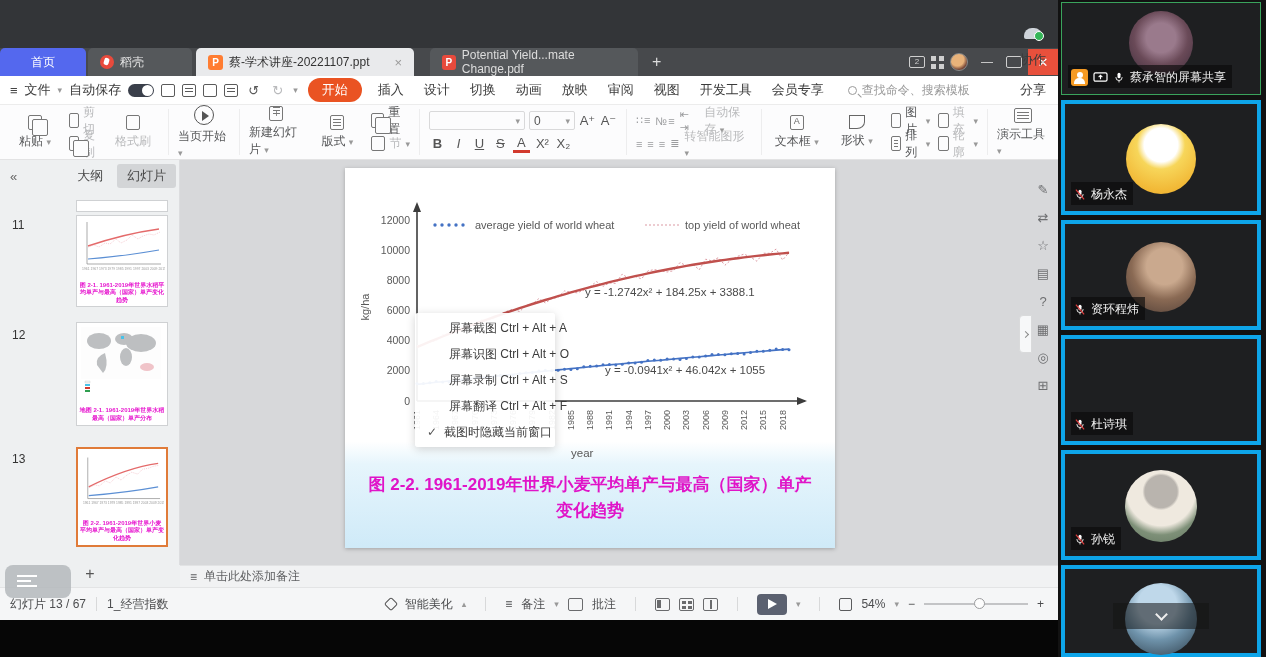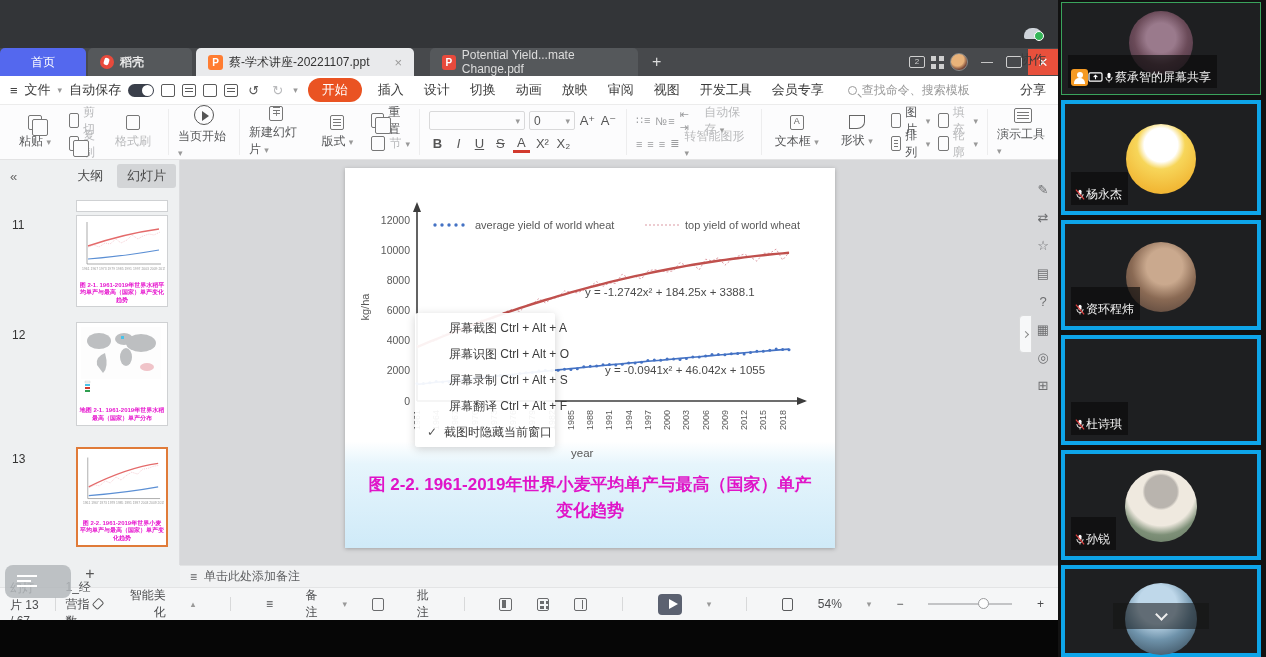--- a/index.html
+++ b/index.html
@@ -6,21 +6,21 @@
   html,body { width:1266px; height:657px; overflow:hidden; background:#000;
     font-family:"Liberation Sans","DejaVu Sans",sans-serif; }
   .stage { position:relative; width:1266px; height:510px; background:#5eead4; }
   .app { position:absolute; left:0; top:0; width:1058px; height:657px; background:#050505; }
 
   
   .strip-top { position:absolute; left:0; top:0; width:1058px; height:48px; background:#333538; }
   .tabbar { position:absolute; left:0; top:48px; width:1058px; height:28px; background:#47494c; display:flex; align-items:stretch; }
   .tab { display:flex; align-items:center; gap:6px; padding:0 12px; font-size:12px; color:#e8e8e8; border-radius:5px 5px 0 0; }
   .tab.home { background:#5468ee; color:#fff; width:86px; justify-content:center; }
-  .tab.docer { background:#55585b; width:104px; margin-left:2px;font-weight:bold; }
+  .tab.docer { background:#55585b; width:104px; margin-left:2px; }
   .tab.doc { background:#e9eaec; color:#333; margin-left:4px; width:218px; }
   .tab.pdf { background:#55585b; color:#ddd; margin-left:16px; width:208px; }
   .tab-x { color:#9a9a9a; font-size:13px; margin-left:auto; }
   .p-badge { width:15px; height:15px; border-radius:3px; background:#ff7d32; color:#fff; font-size:10px; font-weight:bold;
     display:flex; align-items:center; justify-content:center; }
   .p-badge.red { background:#e84a3c; }
   .docer-dot { width:14px; height:14px; border-radius:50%; background:#e84a3c; position:relative; }
   .docer-dot::after{ content:""; position:absolute; left:4px; top:3px; width:5px; height:7px; border-radius:2px; background:#fff; transform:rotate(18deg);}
   .newtab { color:#ddd; font-size:16px; margin-left:14px; align-self:center; }
   .win-ctrls { margin-left:auto; display:flex; align-items:center; gap:6px; }
@@ -100,39 +100,39 @@
   .ck { color:#555; font-size:12px; }
 
   
   .notesbar { position:absolute; left:180px; top:565px; width:878px; height:22px; background:#f1f2f3; border-top:1px solid #e2e3e4; display:flex; align-items:center; gap:7px; padding-left:10px; font-size:12px; color:#5d5e60; }
   .panel-bottom { position:absolute; left:0; top:565px; width:180px; height:22px; background:#eef0f1; text-align:center; font-size:16px; color:#555; }
   .sorter-btn { position:absolute; left:5px; top:565px; width:66px; height:33px; background:rgba(180,184,188,0.85); border-radius:8px; display:flex; align-items:center; padding-left:12px; z-index:20; }
   .sorter-lines { width:20px; height:13px; background:linear-gradient(#fff,#fff) 0 0/20px 2px no-repeat, linear-gradient(#fff,#fff) 0 5px/14px 2px no-repeat, linear-gradient(#fff,#fff) 0 10px/20px 2px no-repeat; }
   .statusbar { position:absolute; left:0; top:587px; width:1058px; height:33px; background:#f5f6f7; border-top:1px solid #e3e4e5; display:flex; align-items:center; font-size:12px; color:#4c4d4f; }
   .sb-sep { width:1px; height:14px; background:#d8d9da; margin:0 10px; }
   .sb-left { display:flex; align-items:center; padding-left:10px; }
-  .sb-right { margin-left:auto; display:flex; align-items:center; gap:25px; padding-right:14px;text-align:right; }
+  .sb-right { margin-left:auto; display:flex; align-items:center; gap:9px; padding-right:14px; }
   .diamond { width:10px; height:10px; border:1.4px solid #555; transform:rotate(45deg); border-radius:2px; }
   .view-sq { width:15px; height:13px; border:1.3px solid #6a6b6d; border-radius:2px; position:relative; }
   .view-sq.a::after{content:"";position:absolute;left:1.5px;top:1.5px;bottom:1.5px;width:4px;background:#6a6b6d;}
   .view-sq.b { background:linear-gradient(#6a6b6d,#6a6b6d) 2px 2px/4px 3px no-repeat, linear-gradient(#6a6b6d,#6a6b6d) 8px 2px/4px 3px no-repeat, linear-gradient(#6a6b6d,#6a6b6d) 2px 7px/4px 3px no-repeat, linear-gradient(#6a6b6d,#6a6b6d) 8px 7px/4px 3px no-repeat; }
   .view-sq.c::after{content:"";position:absolute;left:6.5px;top:1px;bottom:1px;width:1.3px;background:#6a6b6d;}
   .playbtn { width:30px; height:21px; background:#5b6170; border-radius:4px; position:relative; }
   .playbtn::after { content:""; position:absolute; left:11px; top:5px; border-left:9px solid #fff; border-top:5.5px solid transparent; border-bottom:5.5px solid transparent; }
   .fit-ico { width:13px; height:13px; border:1.3px solid #5a5b5d; border-radius:2px; }
   .slider { width:104px; height:2px; background:#c3c4c6; position:relative; }
   .knob { position:absolute; left:50px; top:-5px; width:11px; height:11px; border-radius:50%; background:#fdfdfd; border:1px solid #9b9c9e; }
   .blackstrip { position:absolute; left:0; top:620px; width:1058px; height:37px; background:#060606; }
 
   
   .meet { position:absolute; left:1058px; top:0; width:208px; height:657px; background:#121212; padding:2px 3px; }
   .tile { position:relative; width:200px; background:#1e1f21; margin-bottom:5px; border:4px solid #0ea5e9; }
   .tile.active { border:1px solid #3aa35c; }
   .avatar { position:absolute; left:50%; transform:translateX(-50%); border-radius:50%; }
-  .tlabel { position:absolute; left:6px; bottom:6px; display:flex; align-items:center; background:rgba(10,10,10,0.65); padding:14px 6px 2px 3px; color:#f0f0f0; font-size:12px; }
+  .tlabel { position:absolute; left:6px; bottom:6px; display:flex; align-items:center; gap:5px; background:rgba(10,10,10,0.65); padding:4px 6px 2px 3px; color:#f0f0f0; font-size:12px; }
   .share-badge { width:17px; height:17px; background:#f59a23; border-radius:3px; position:relative; }
   .share-badge::before { content:""; position:absolute; left:5.5px; top:2.5px; width:6px; height:6px; border-radius:50%; background:#fff; }
   .share-badge::after { content:""; position:absolute; left:3px; top:9px; width:11px; height:6px; border-radius:5px 5px 0 0; background:#fff; }
   .chev-dn-band { position:absolute; left:50%; transform:translateX(-50%); bottom:24px; width:96px; height:26px; background:rgba(20,20,20,0.55); display:flex; align-items:center; justify-content:center; }
   .chev-dn { width:9px; height:9px; border-right:2px solid #eee; border-bottom:2px solid #eee; transform:rotate(45deg); margin-top:-4px; }
 </style>
 </head>
 <body>
 
 <div class="stage">

